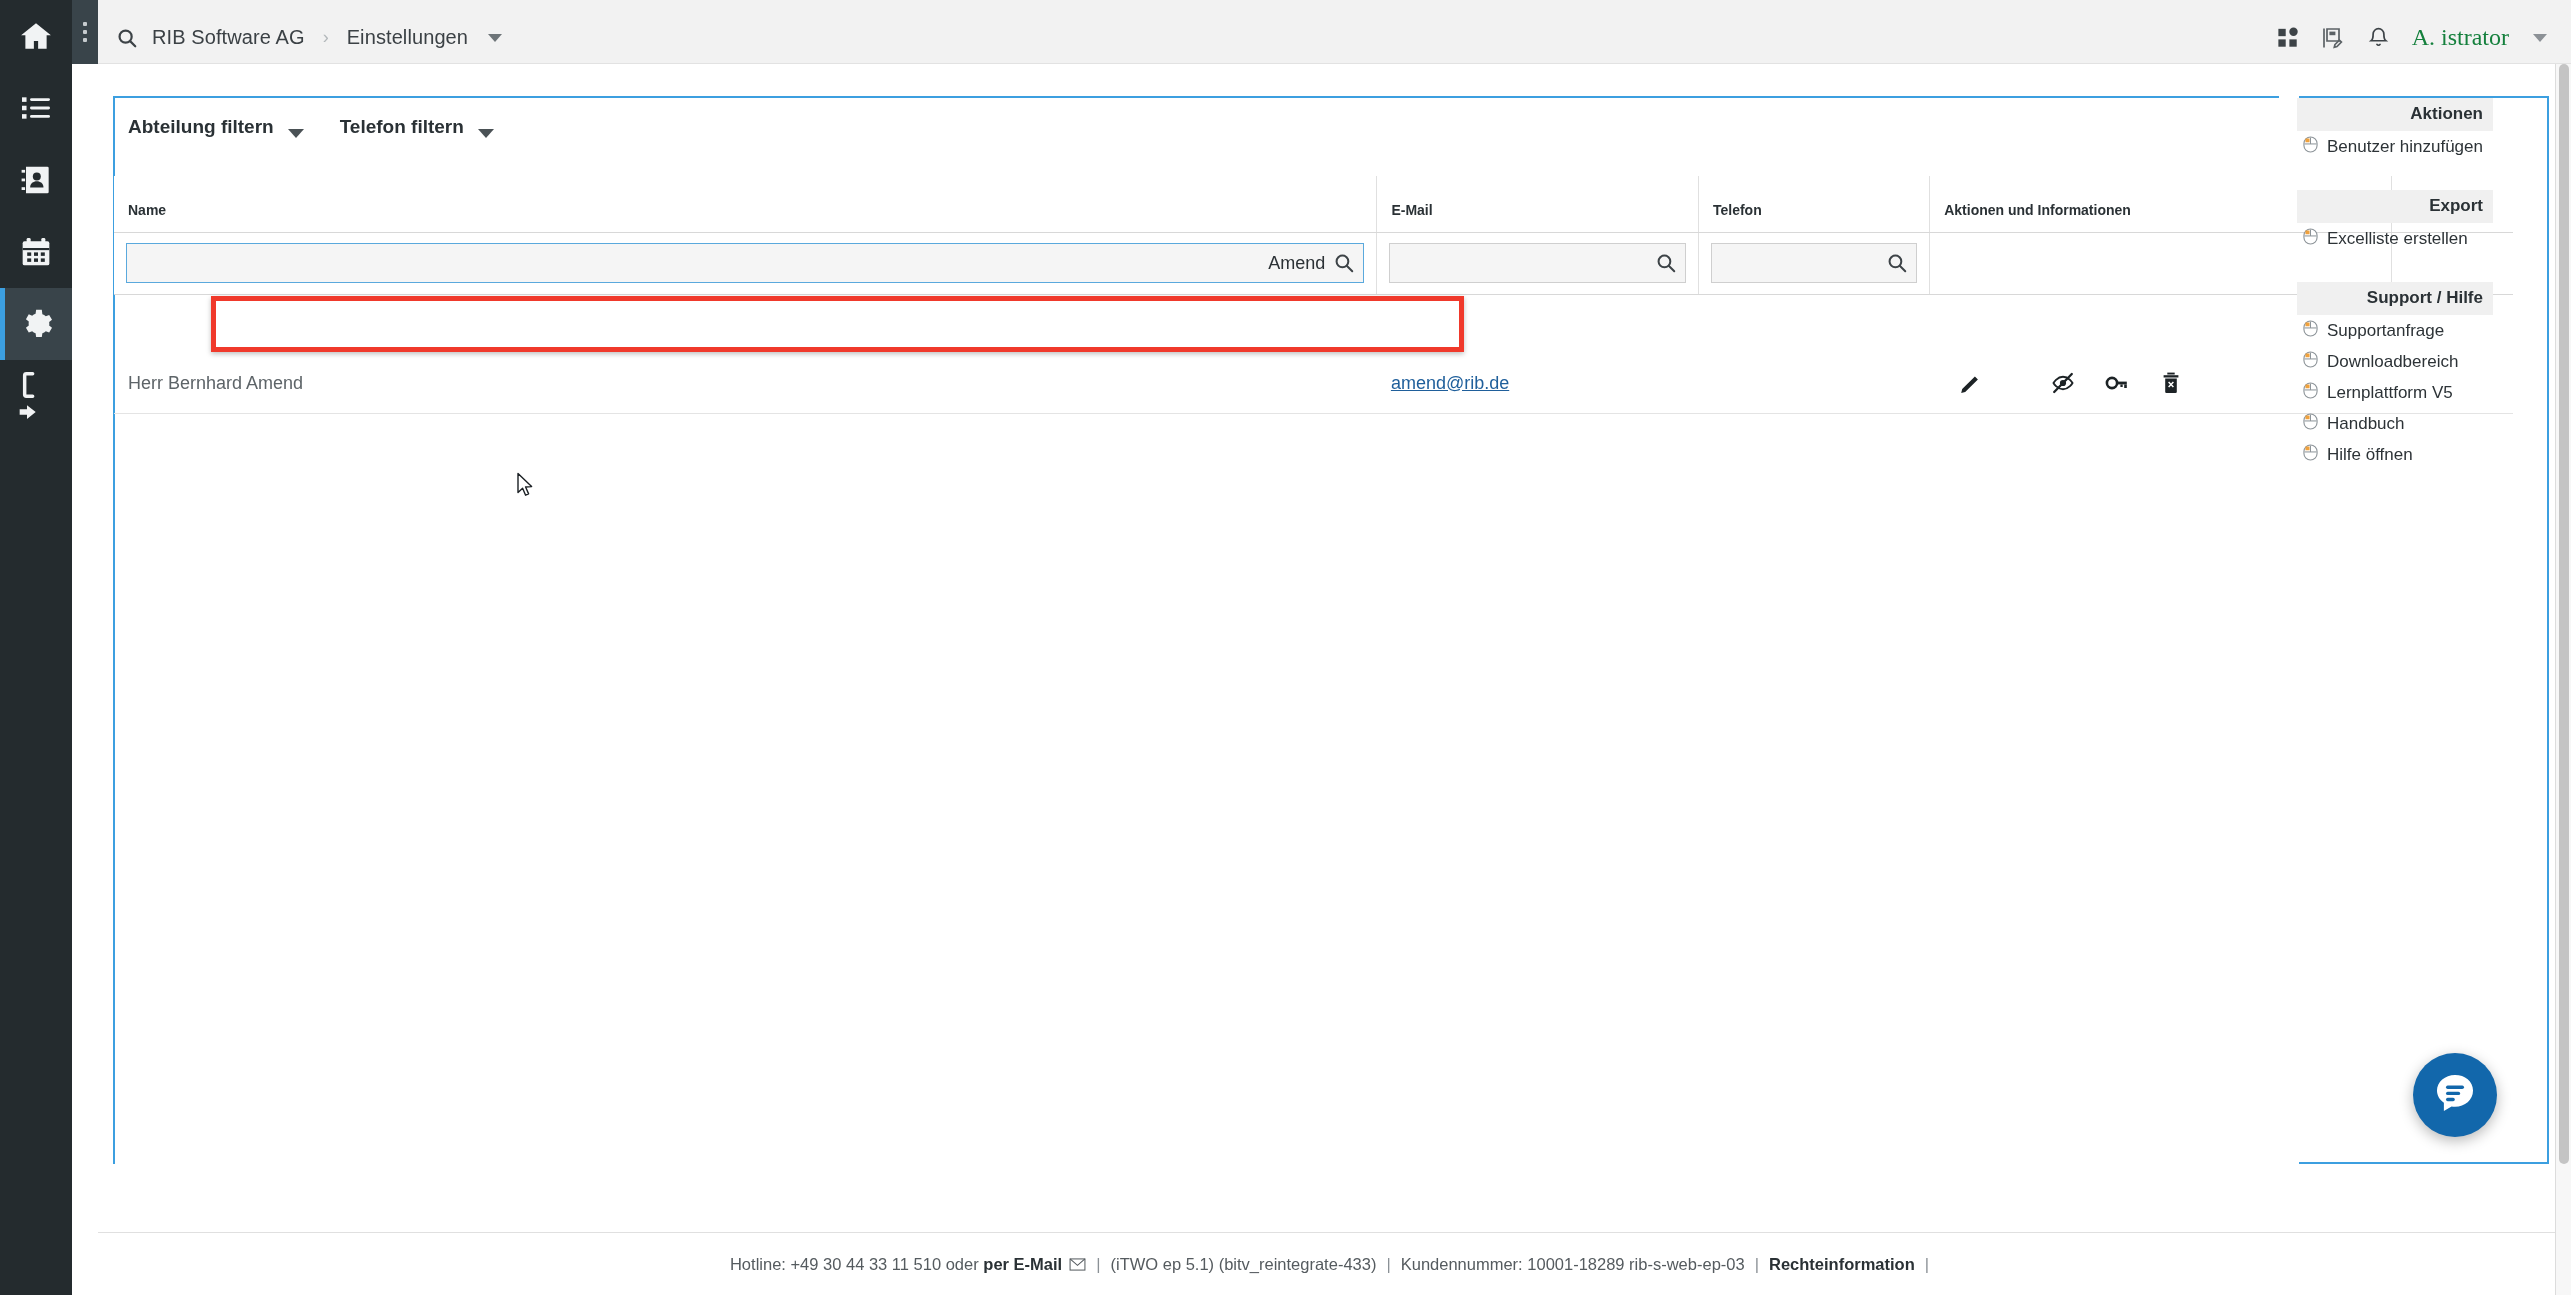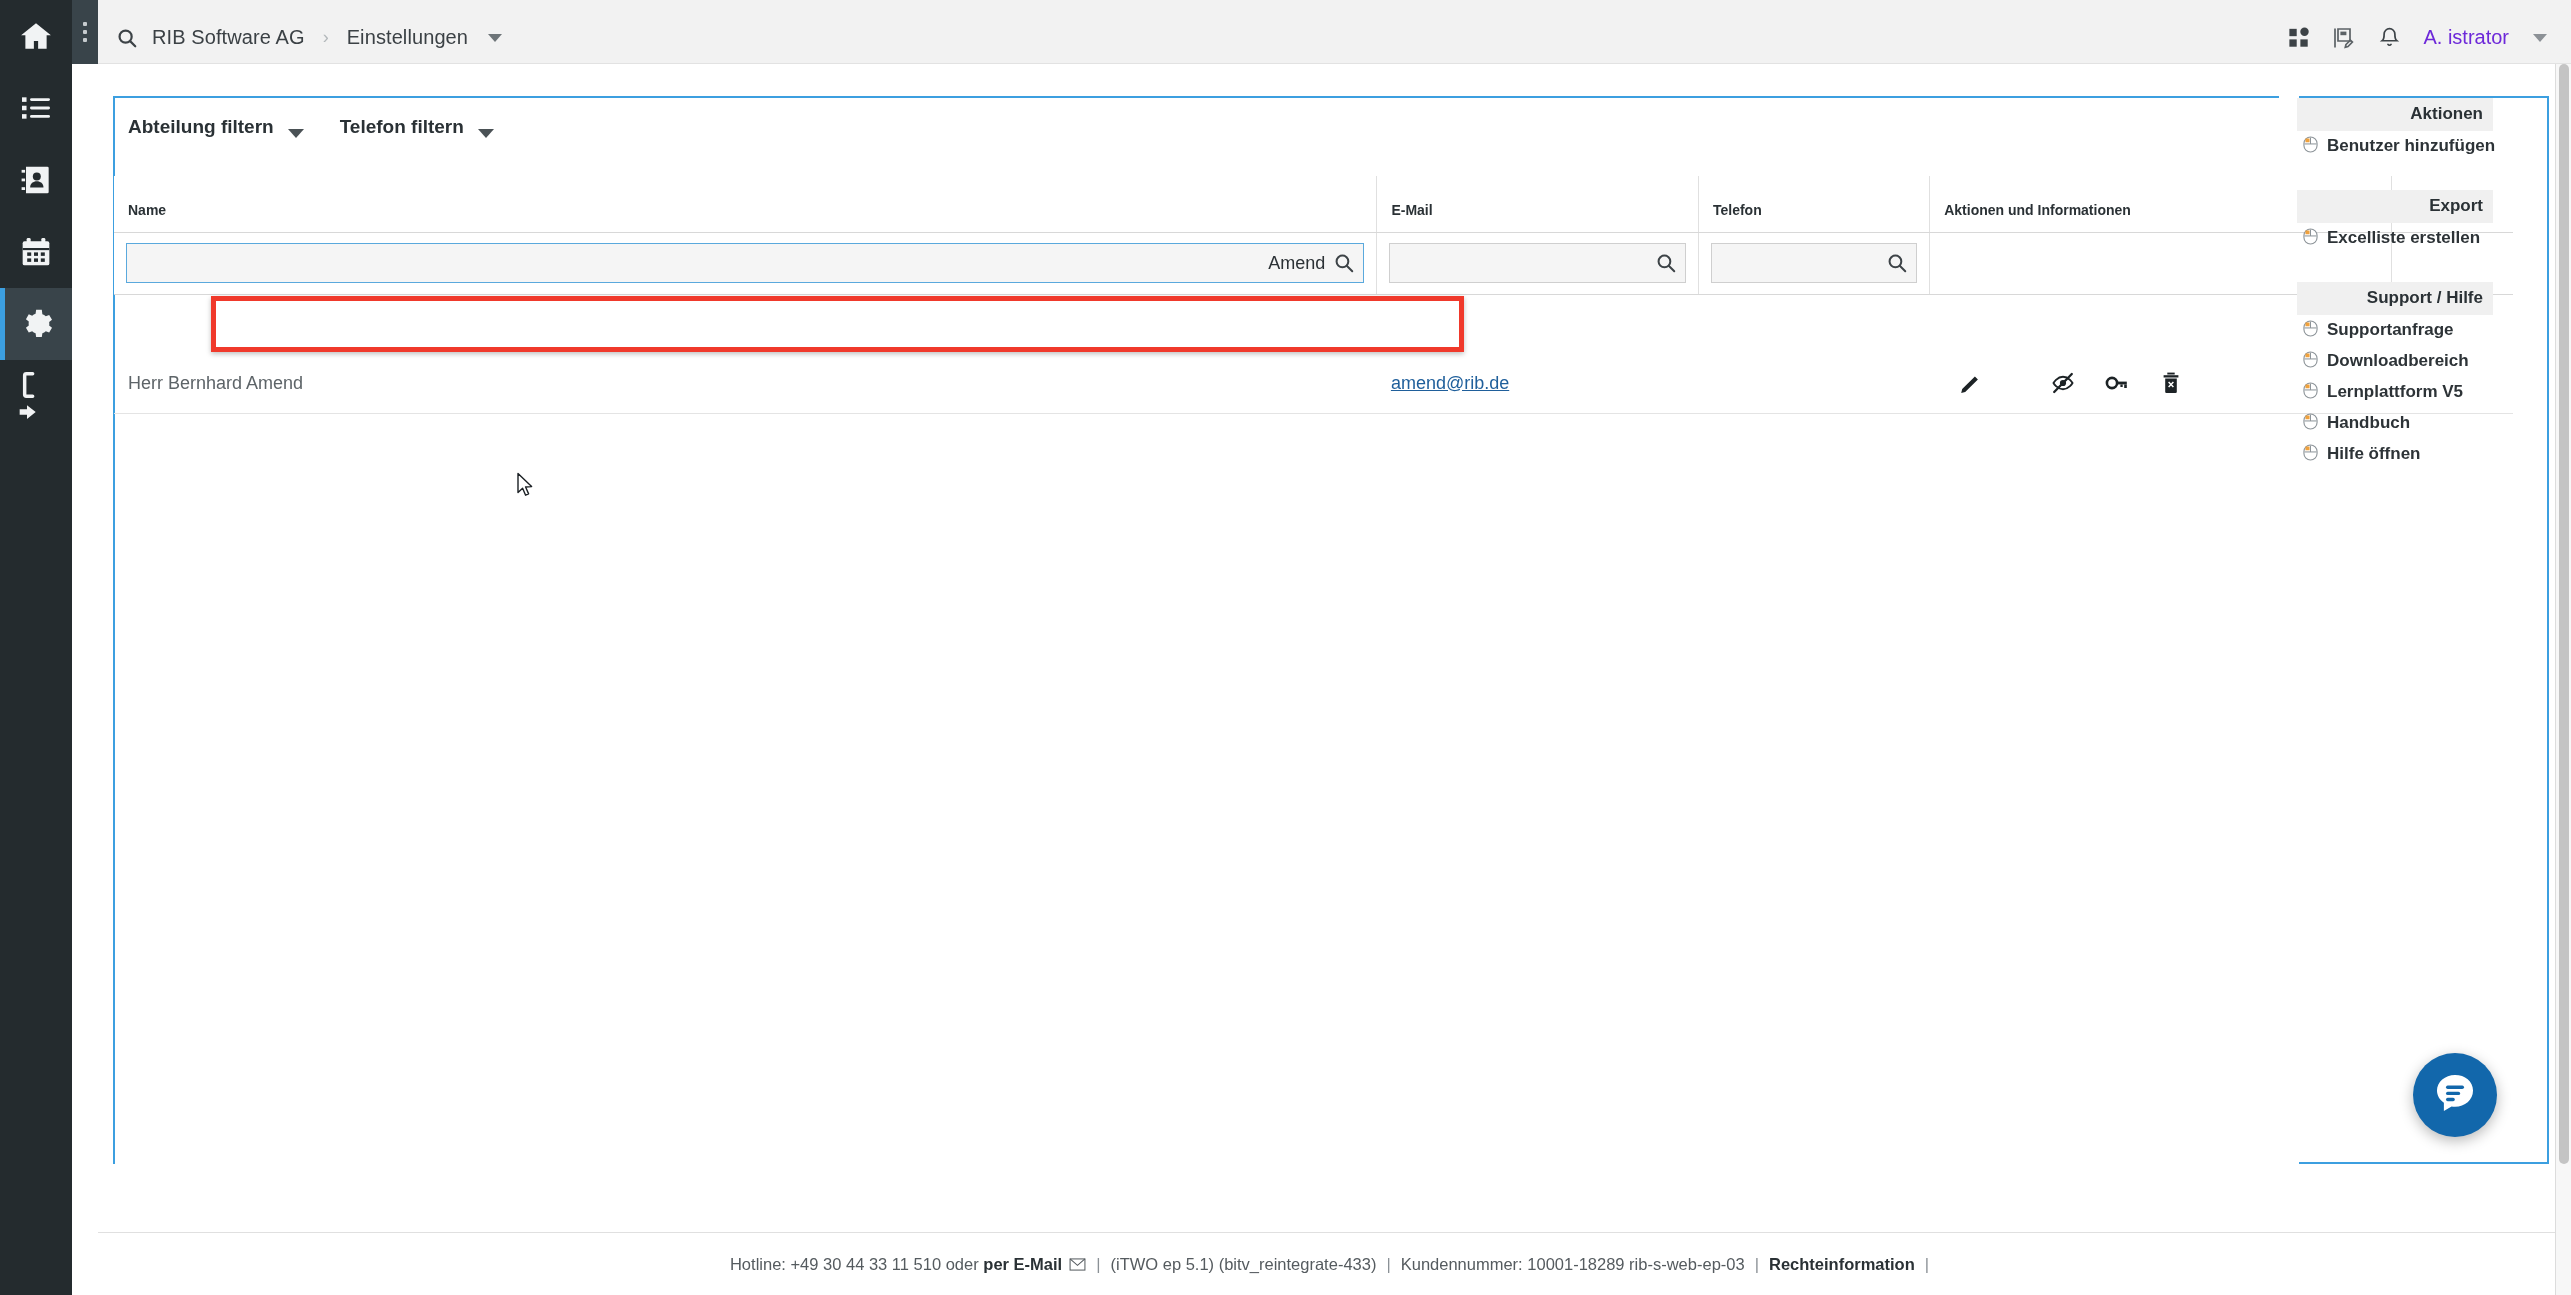--- a/index.html
+++ b/index.html
@@ -57,21 +57,21 @@
   .crumb {
     font-size: 20px; color: #3b4145; letter-spacing: .1px; cursor: pointer; white-space: nowrap;
   }
   .crumb-sep { color:#b3b8bb; font-size: 18px; padding: 0 4px; }
   .crumb-caret {
     width: 0; height: 0; border-left: 7px solid transparent; border-right: 7px solid transparent;
     border-top: 8px solid #6e7579; margin-left: 6px; cursor:pointer;
   }
   .topbar-right { display:flex; align-items:center; gap: 22px; }
   .tb-icon { display:flex; align-items:center; cursor:pointer; color:#3d4347; }
-  .user-name { font-size: 20px; color: #6d28d9; white-space: nowrap; cursor:pointer; }
+  .user-name { font-size: 24px; color: #15803d; white-space: nowrap; cursor:pointer;font-family:Liberation Serif, serif; }
   .user-caret {
     width: 0; height: 0; border-left: 7px solid transparent; border-right: 7px solid transparent;
     border-top: 8px solid #8c9196; margin-left: 2px;
   }
 
   
   .content {
     position: absolute; left: 98px; top: 64px; right: 0; bottom: 63px;
     background: #ffffff; overflow: hidden;
   }
@@ -155,22 +155,22 @@
     position: absolute; right: 22px; top: 32px; width: 250px; bottom: 68px;
     border-top: 2px solid #3c9fe0; border-right: 2px solid #3c9fe0; border-bottom: 2px solid #3c9fe0;
   }
   .side-inner { position: absolute; left: -2px; top: 0; width: 196px; }
   .side-head {
     background: #f0f0f0; text-align: right; font-size: 17px; font-weight: bold;
     color: #2a3135; padding: 6px 10px 7px 10px; margin-top: 0;
   }
   .side-group { margin-bottom: 28px; }
   .side-item {
-    display: flex; align-items: flex-start; gap: 9px;
-    padding: 5px 10px 5px 6px; cursor: pointer; font-weight: bold;
+    display: flex; align-items: flex-end; gap: 9px;
+    padding: 5px 10px 5px 6px; cursor: pointer;
   }
   .side-item span.lbl { font-size: 17px; color: #2d3337; white-space: nowrap; }
 
   
   .fab {
     position: absolute; right: 74px; bottom: 95px;
     width: 84px; height: 84px; border-radius: 50%;
     background: #1267ab; display: flex; align-items: center; justify-content: center;
     box-shadow: 0 4px 14px rgba(0,0,0,.28); cursor: pointer; z-index: 20;
   }

